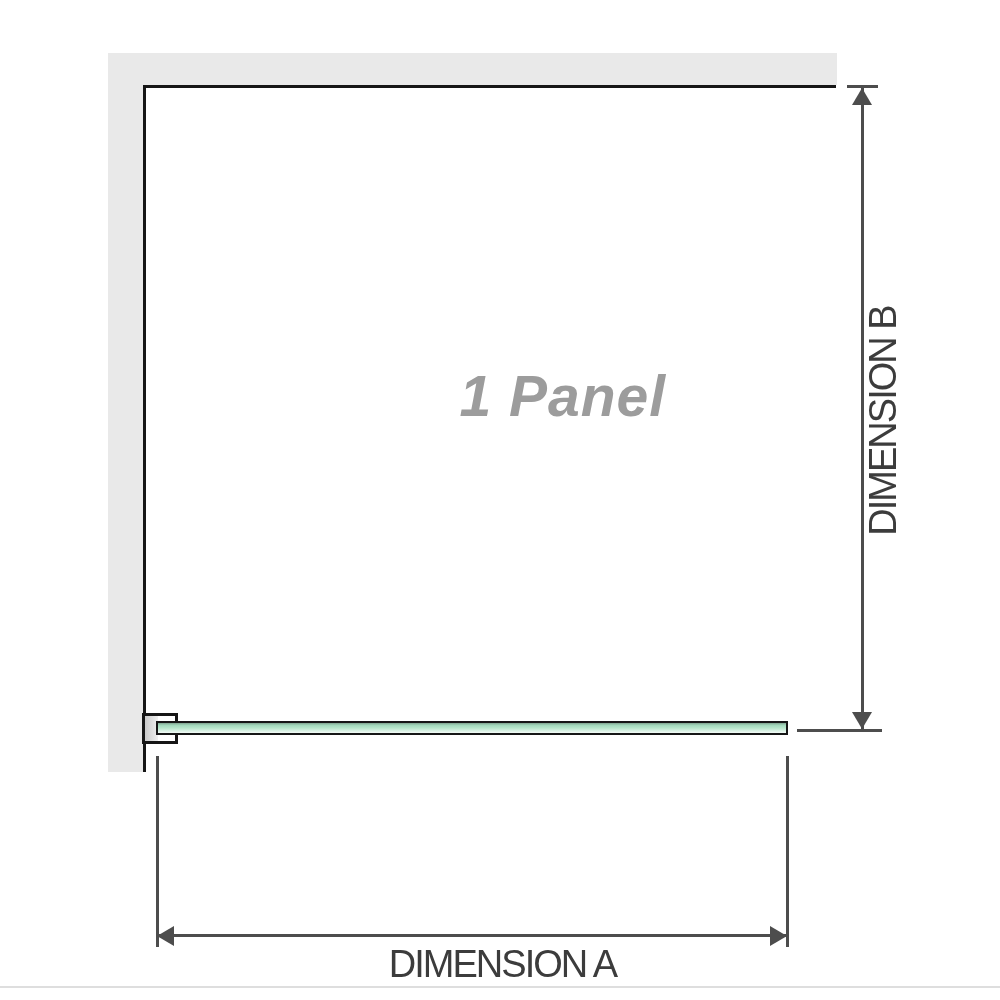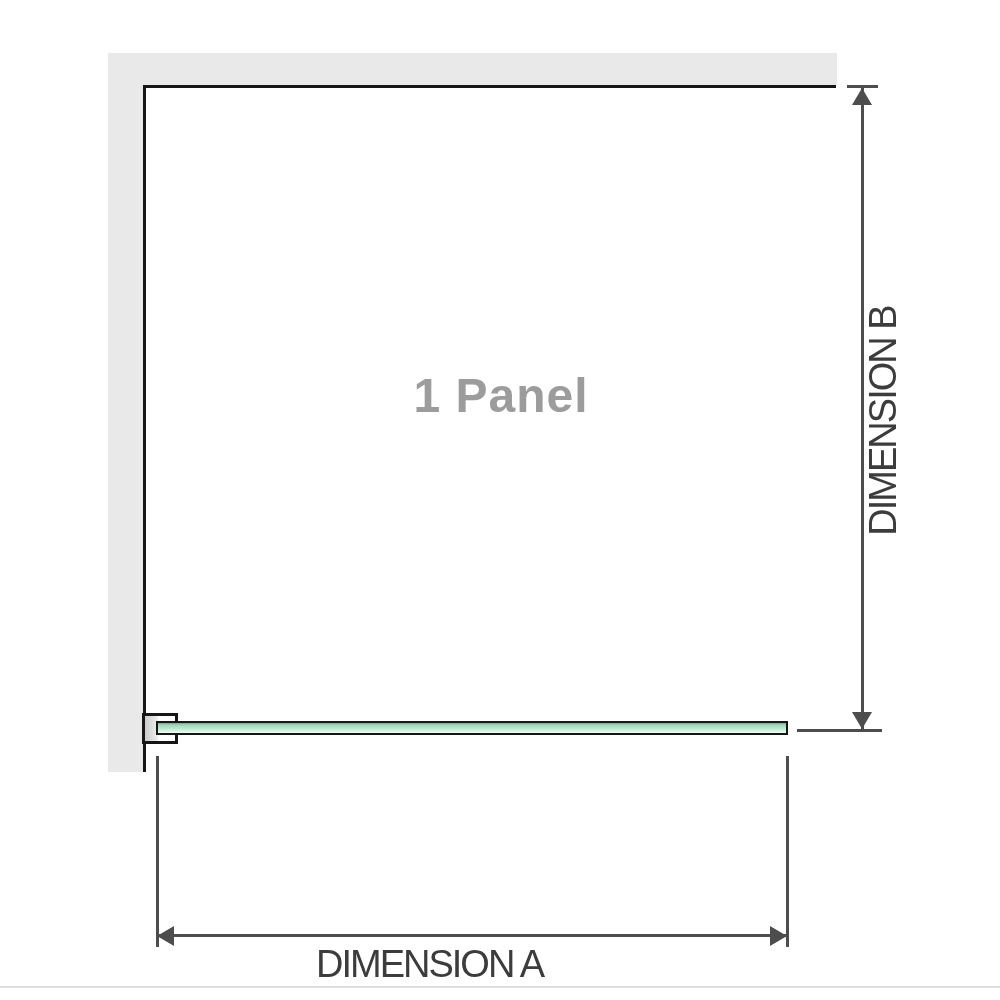--- a/index.html
+++ b/index.html
@@ -21,22 +21,22 @@
   .wall-top  { left: 108px; top: 53px; width: 729px; height: 32px; background: var(--wall-fill); }
   .wall-left { left: 108px; top: 53px; width: 35px;  height: 719px; background: var(--wall-fill); }
 
   
   .outline-top  { left: 143px; top: 85px; width: 693px; height: 3px; background: var(--outline); }
   .outline-left { left: 143px; top: 85px; width: 3px; height: 687px; background: var(--outline); }
 
   
   .panel-label {
     left: 336px; top: 366px; width: 330px; height: 60px;
-    text-align: center; line-height: 60px;
-    font-size: 48px; font-weight: bold; 
+    text-align: right; line-height: 60px;
+    font-size: 57px; font-weight: bold; font-style: italic;
     letter-spacing: 1px;
     color: var(--panel-label-text);
   }
 
   
   .bracket {
     left: 142px; top: 713px; width: 36px; height: 31px;
     border: 3px solid var(--outline);
     background: #ffffff;
     z-index: 2;
@@ -99,21 +99,21 @@
     letter-spacing: -2px;
     white-space: nowrap;
   }
   .dim-b-label {
     left: 733px; top: 402px; width: 300px; height: 38px;
     line-height: 38px; text-align: center;
     transform: rotate(-90deg);
   }
   .dim-a-label {
     left: 316px; top: 944px; width: 300px; height: 40px;
-    line-height: 40px; text-align: left;
+    line-height: 40px; text-align: right;
   }
 
   .separator { left: 0; top: 986px; width: 1000px; height: 2px; background: var(--separator-line); }
 </style>
 </head>
 <body>
 
 <div class="canvas">
 
   <div class="abs wall-top"></div>

